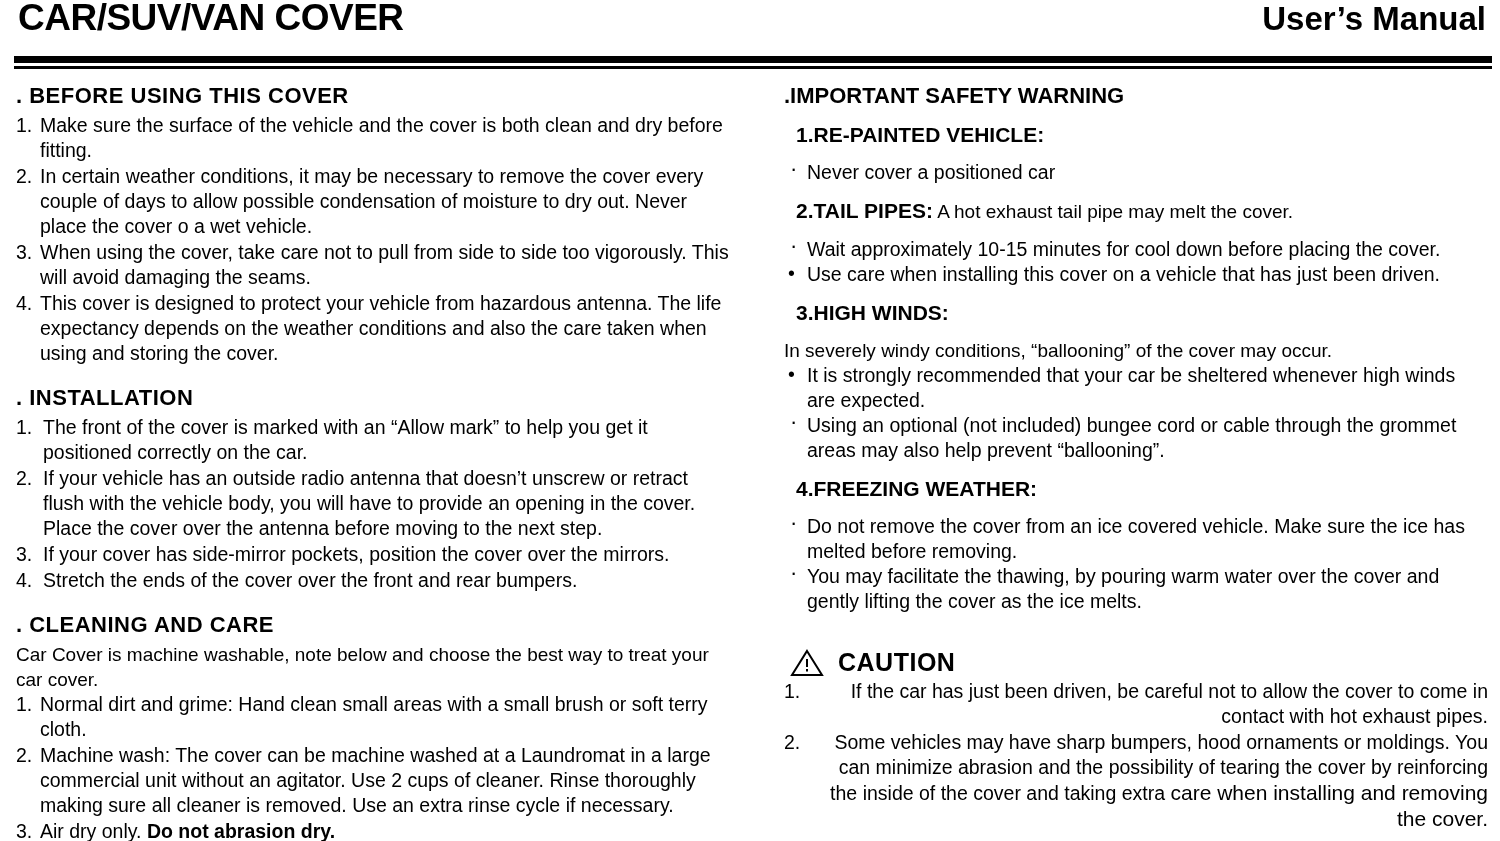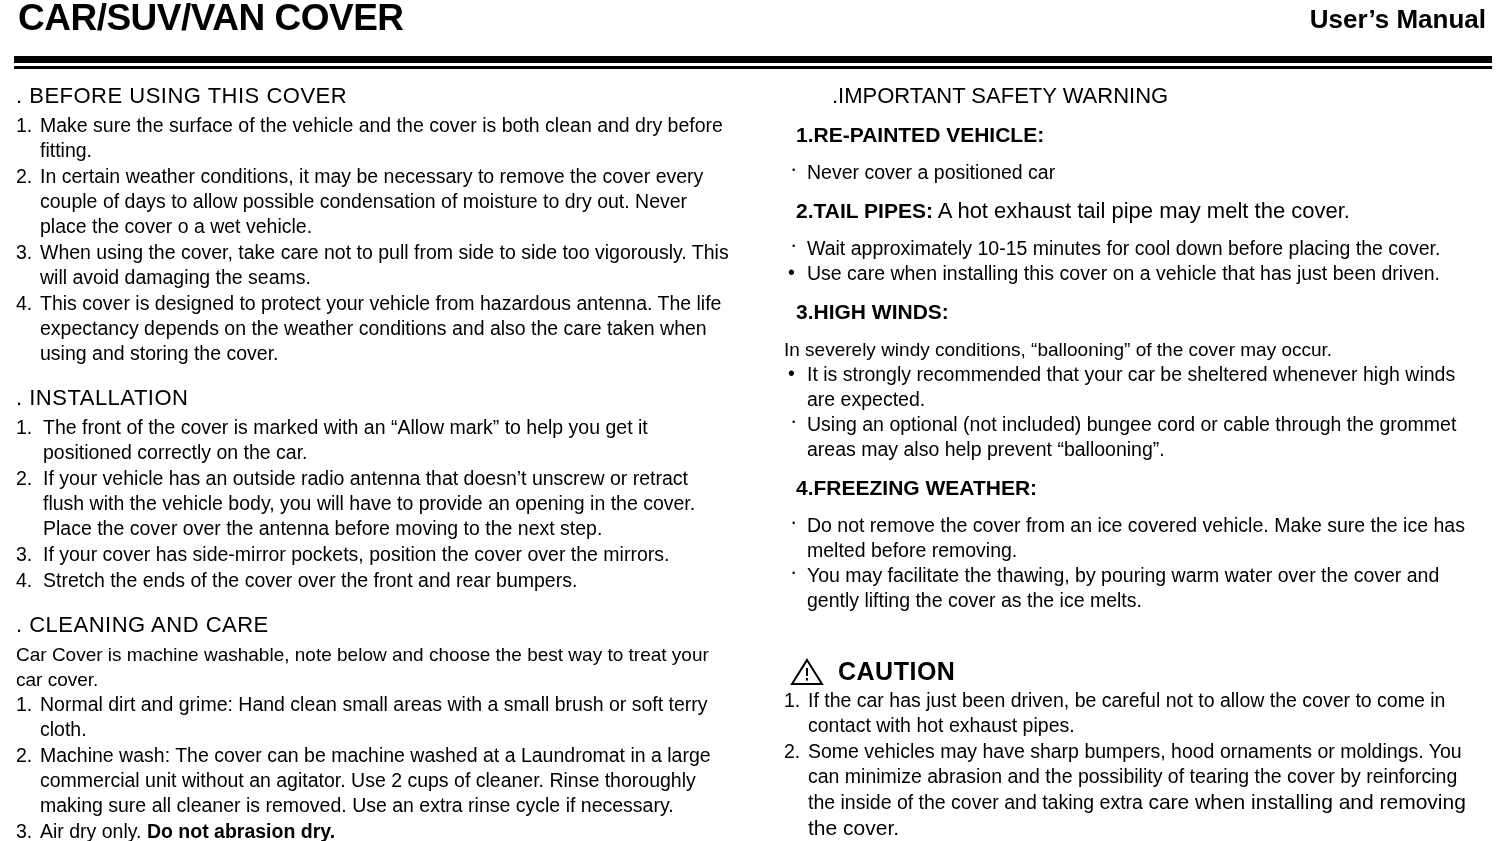--- a/index.html
+++ b/index.html
@@ -31,21 +31,21 @@
     justify-content: space-between;
   }
   .doc-title {
     font-size: 37px;
     font-weight: bold;
     letter-spacing: -0.5px;
     line-height: 40px;
     margin-top: -2px;
   }
   .doc-subtitle {
-    font-size: 26px;
+    font-size: 33px;
     font-weight: bold;
     line-height: 40px;
     margin-top: -1px;
     letter-spacing: 0px;
   }
   .rule-thick {
     height: 7px;
     background: #000;
     margin: 0 8px 0 14px;
   }
@@ -68,28 +68,27 @@
   }
   .col-right {
     width: 760px;
     padding-left: 44px;
     padding-right: 12px;
     box-sizing: border-box;
   }
 
   h2.section {
     font-size: 22px;
-    font-weight: normal;
+    font-weight: bold;
     margin: 0 0 4px 0;
     letter-spacing: 0.5px;
     line-height: 26px;
   }
   h2.section.tight {
     letter-spacing: 0px;
-    margin-left: 48px;
   }
   .section-gap {
     height: 18px;
   }
 
   .para {
     font-size: 19px;
     line-height: 25px;
     margin: 0 0 0 0;
   }
@@ -139,30 +138,31 @@
   }
 
   .sub-head {
     font-size: 21px;
     font-weight: bold;
     line-height: 27px;
     margin: 12px;
   }
   .sub-head .inline-normal {
     font-weight: normal;
-    font-size: 22px;
+    font-size: 19px;
   }
 
   .bold-inline {
     font-weight: bold;
   }
 
   
   .caution-wrap {
-    margin-top: 44px;
+    margin-top: 34px;
+    text-align: right;
   }
   .caution-head {
     display: flex;
     align-items: center;
     gap: 14px;
     margin-left: 6px;
     margin-bottom: 2px;
   }
   .caution-title {
     font-size: 25px;

